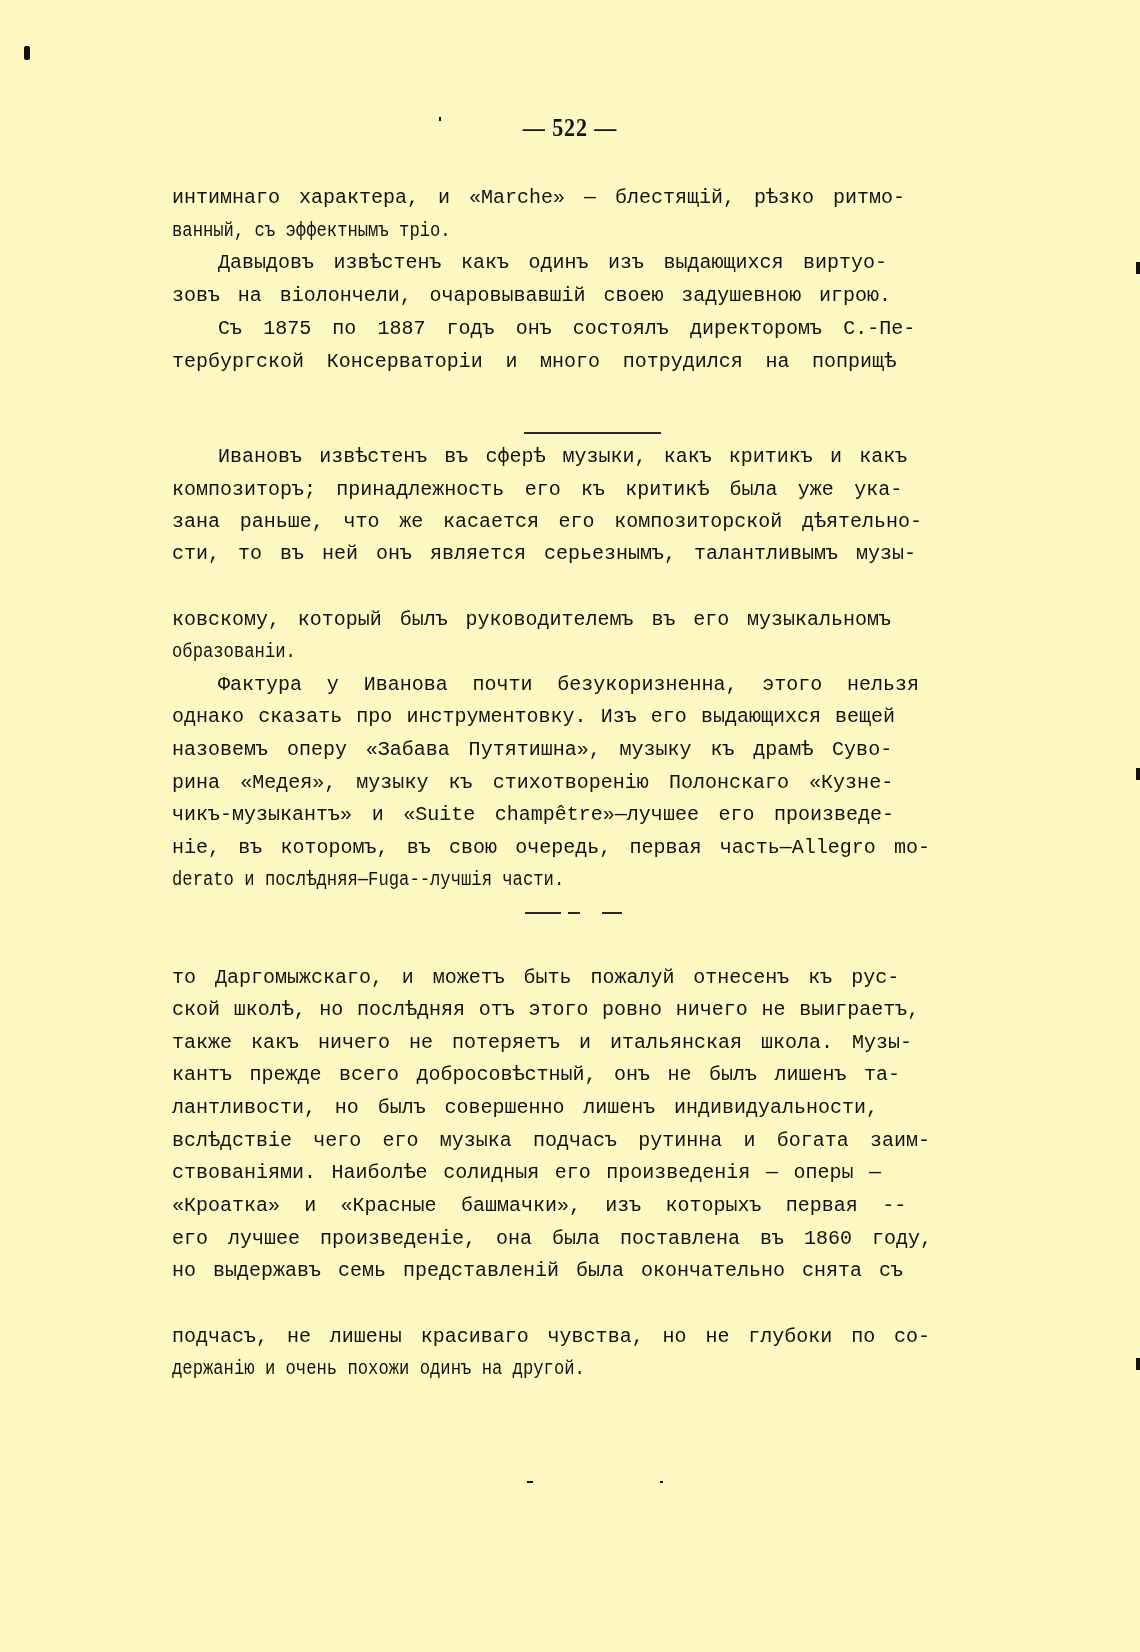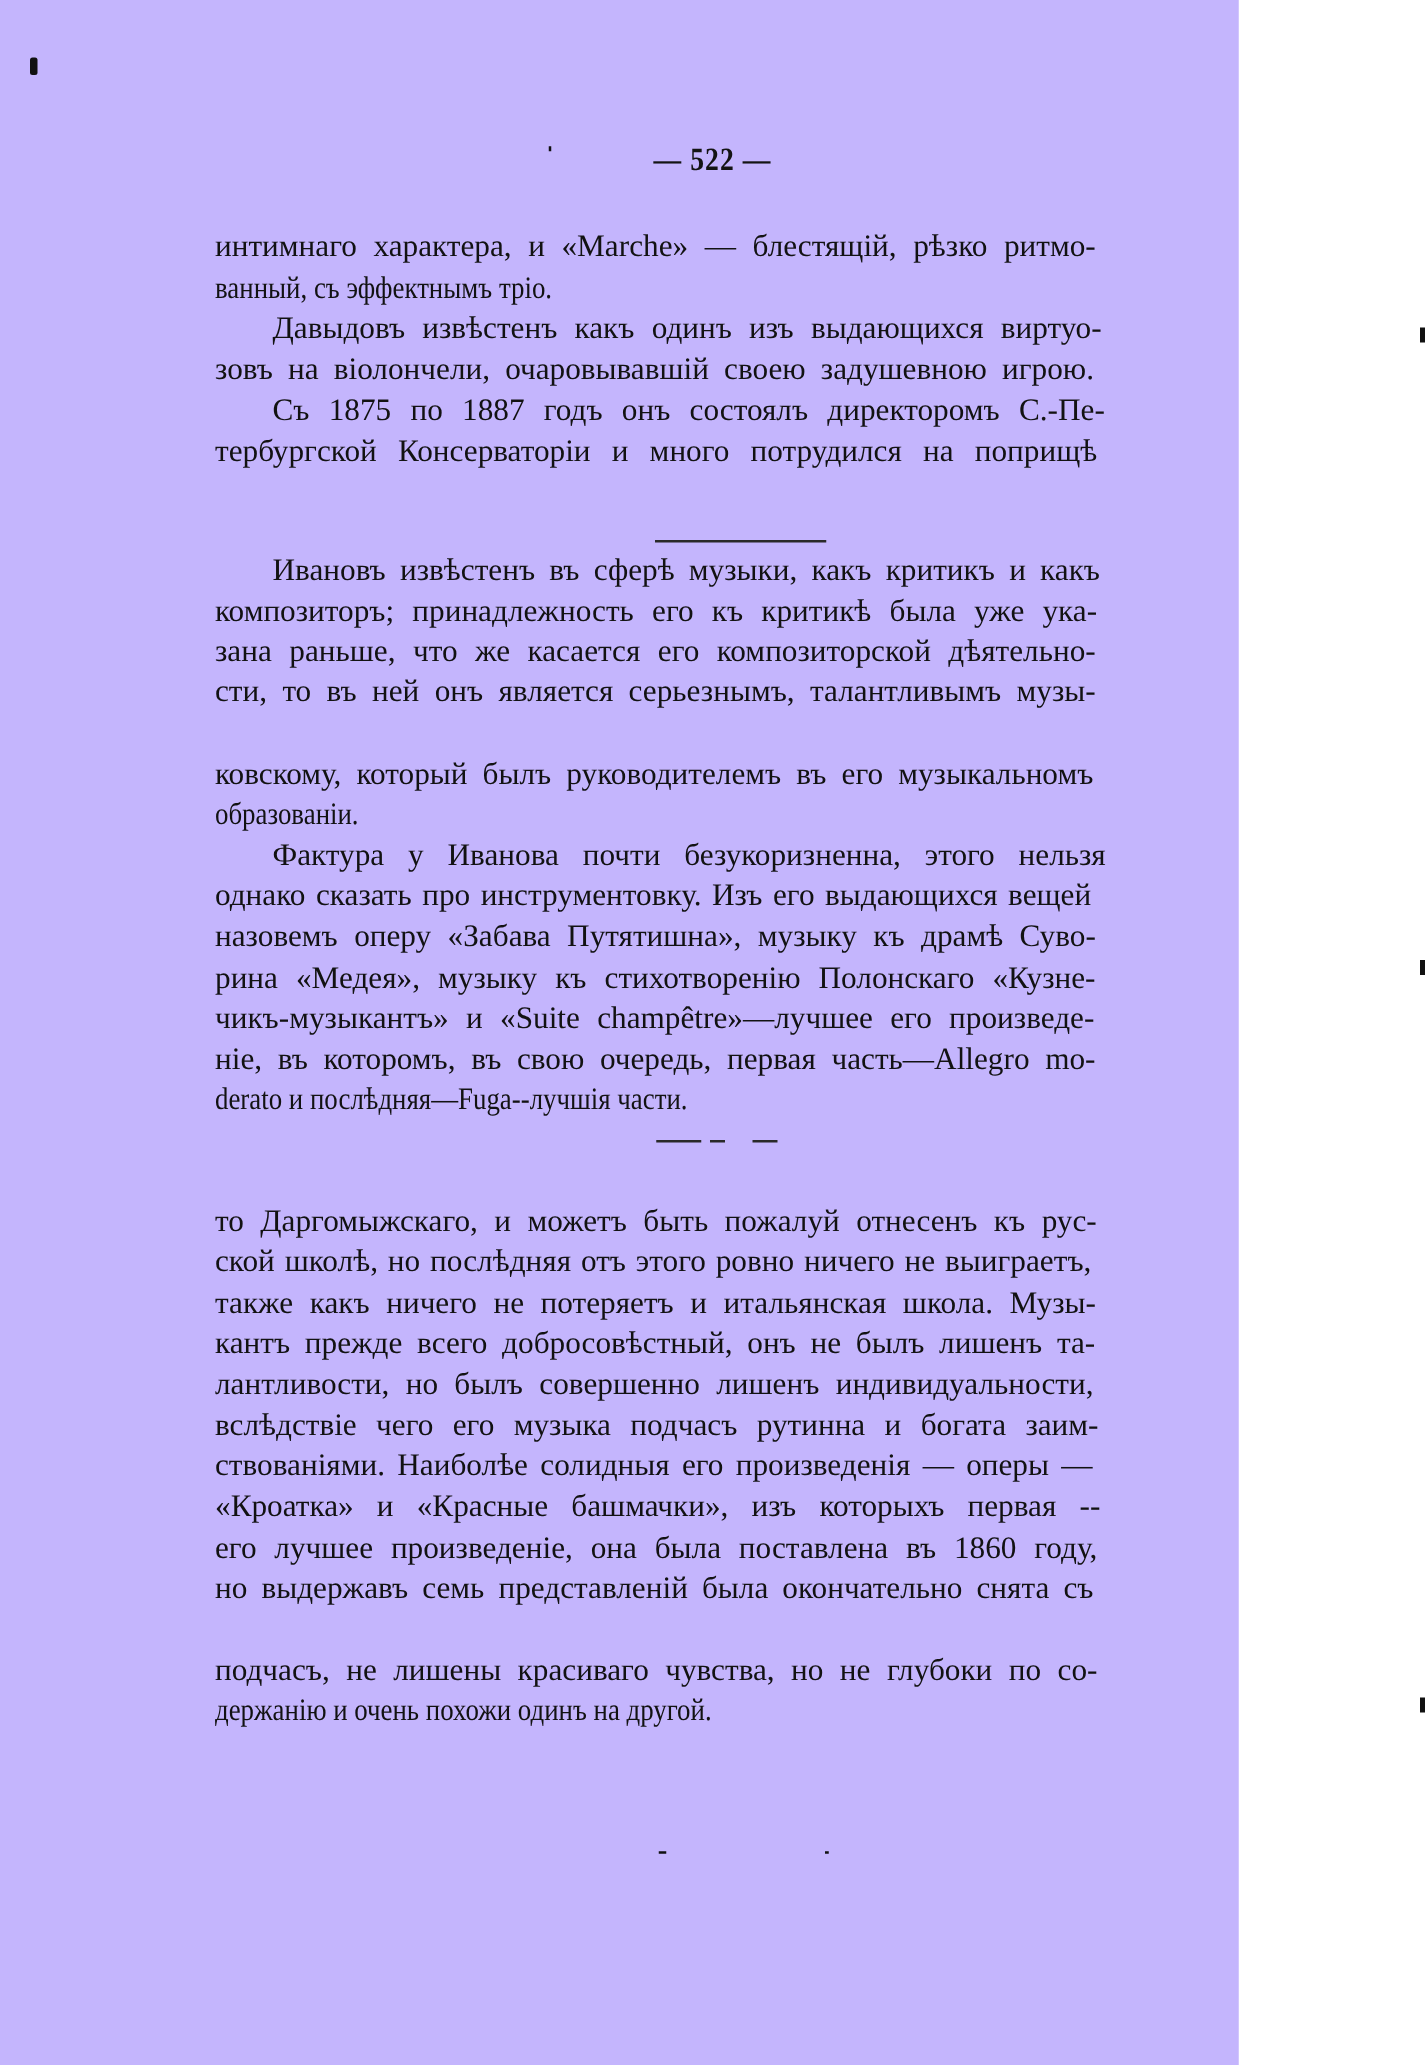--- a/index.html
+++ b/index.html
@@ -1,26 +1,26 @@
 <!DOCTYPE html>
 <html><head>
 <meta charset="utf-8">
 <style>
   html, body { margin: 0; padding: 0; background: #ffffff; }
   body { width: 1140px; height: 1652px; position: relative; overflow: hidden; }
-  .page { position: absolute; left: 0; top: 0; width: 991px; height: 1652px; background: #c4b5fd; }
+  .page { position: absolute; left: 0; top: 0; width: 1140px; height: 1652px; background: #fef9c3; }
   .pagenum {
     position: absolute; top: 113px; left: 0; width: 1140px; text-align: center;
     font-family: "Liberation Serif", "DejaVu Serif", serif; font-size: 26px; font-weight: bold; color: #141414;
     letter-spacing: 1px; transform: scaleX(0.85);
   }
   .line {
     position: absolute; left: 172px; width: 783px; height: 32px;
-    font-family: Liberation Serif, serif;
-    font-size: 25px; line-height: 32px; color: #121212;
+    font-family: Liberation Mono, monospace;
+    font-size: 20px; line-height: 32px; color: #121212;
     white-space: nowrap; overflow: visible;
   }
   .line span.t {
     display: inline-block; transform-origin: left center; white-space: nowrap;
   }
   .line.justify { text-align: justify; text-align-last: justify; }
   .line.justify span.t { display: block; width: 100%; text-align: justify; text-align-last: justify; }
   .line.indent { left: 218px; width: 737px; }
   .line.last span.t { text-align: left; text-align-last: left; }
   .sep {

